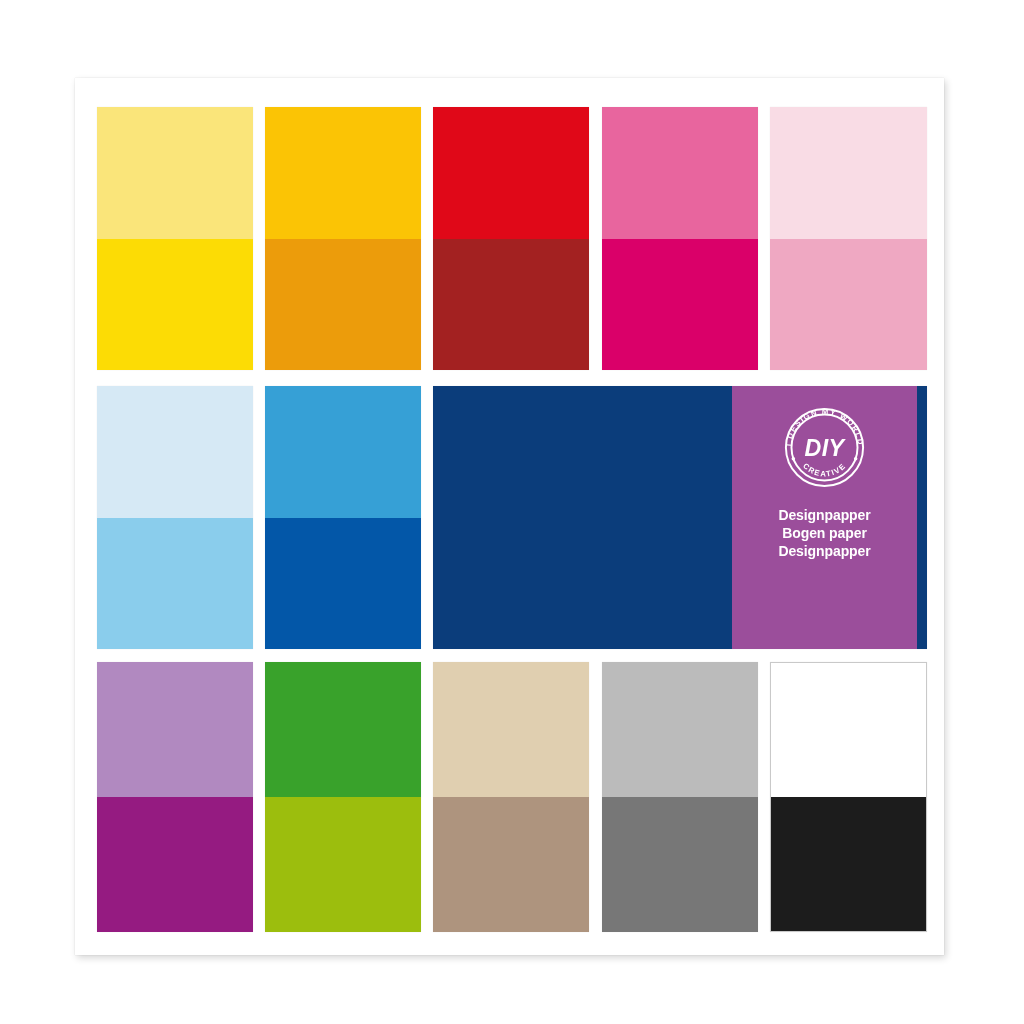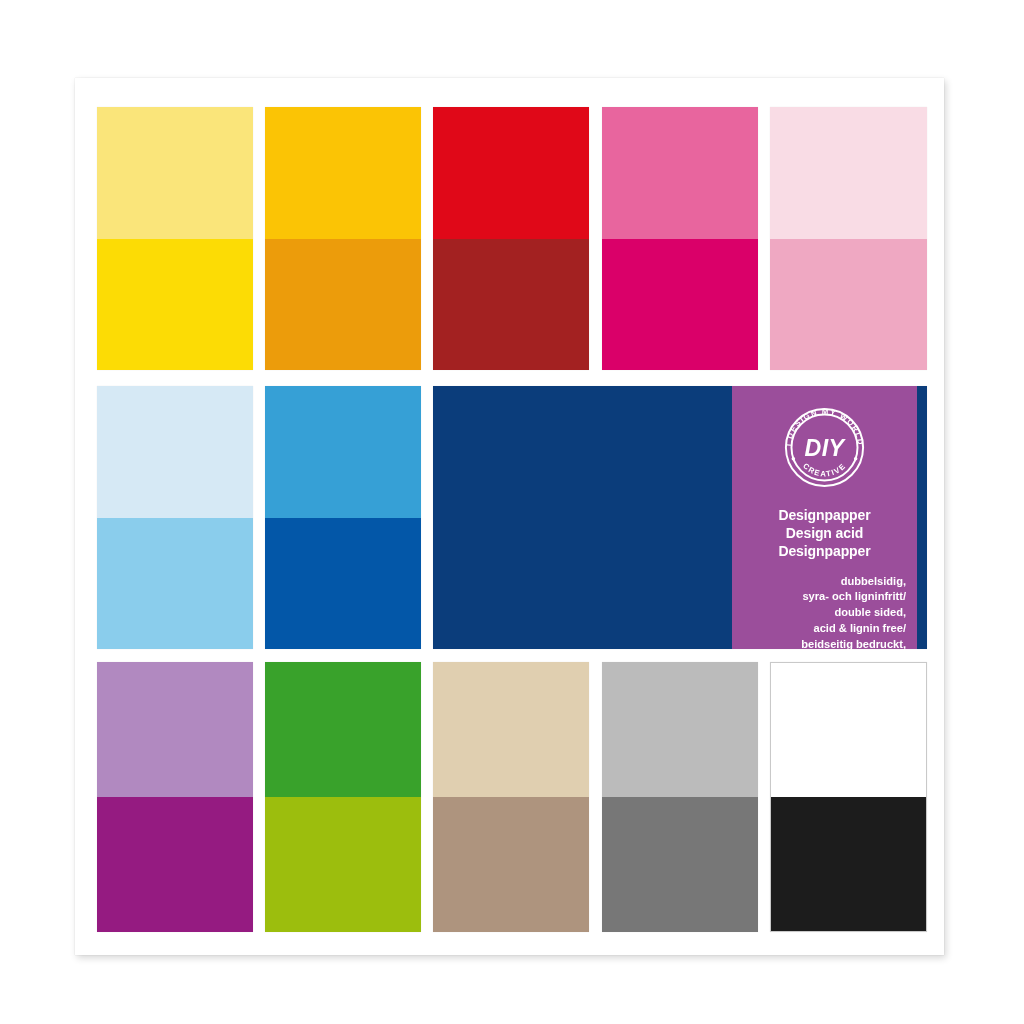--- a/index.html
+++ b/index.html
@@ -210,34 +210,24 @@
                   <textPath href="#arcBottom" startOffset="50%" text-anchor="middle">CREATIVE</textPath>
                 </text>
                 <text class="stamp-diy" x="50" y="59" text-anchor="middle">DIY</text>
                 <circle class="stamp-dot" cx="16.5" cy="62" r="1.9"></circle>
                 <circle class="stamp-dot" cx="83.5" cy="62" r="1.9"></circle>
               </svg>
             </div>
 
             <div class="titles">
               <div class="title-line">Designpapper</div>
-              <div class="title-line">Design acid</div>
+              <div class="title-line">Bogen paper</div>
               <div class="title-line">Designpapper</div>
             </div>
 
-            <div class="specs">
-              <div class="spec-line">dubbelsidig,</div>
-              <div class="spec-line">syra- och ligninfritt/</div>
-              <div class="spec-line">double sided,</div>
-              <div class="spec-line">acid &amp; lignin free/</div>
-              <div class="spec-line">beidseitig bedruckt,</div>
-              <div class="spec-line">säure- und ligninfrei</div>
-              <div class="spec-line">180 g</div>
-              <div class="spec-line spec-center">2 x 12 ark/sheets/Bogen</div>
-            </div>
 
           </div>
         </div>
       </div>
 
       <div class="grid-row row-bottom">
         <div class="card col-1">
           <div class="half" style="background: rgb(177, 137, 192);"></div>
           <div class="half" style="background: rgb(149, 27, 129);"></div>
         </div>

